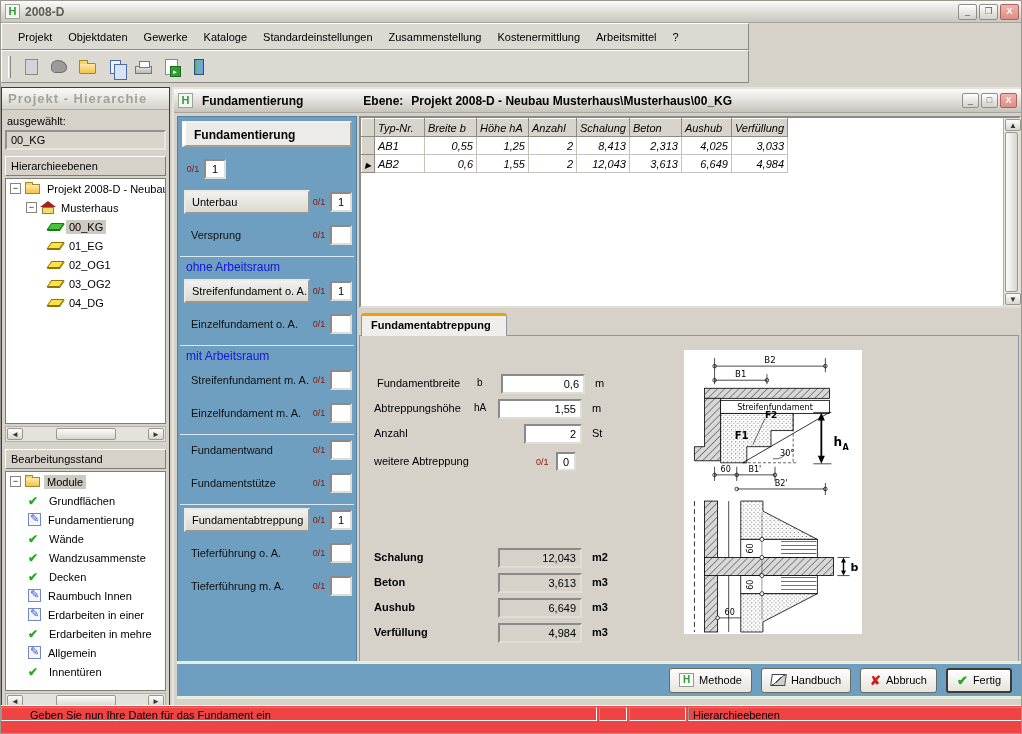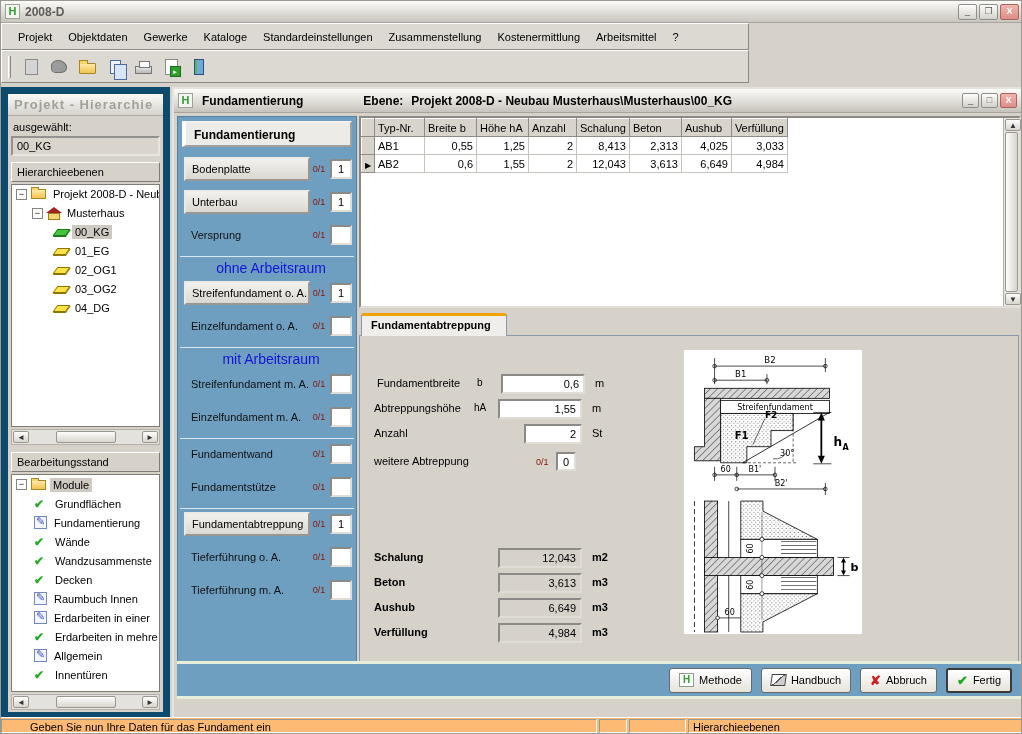--- a/index.html
+++ b/index.html
@@ -37,21 +37,21 @@
   .i-copy::after { content:""; position:absolute; left:3px; top:3px; width:11px; height:14px; background:#d8e4f8; border:1px solid #4a6aa8; }
   .i-print { width:17px; height:8px; background:linear-gradient(#e8e8e8,#b8b8b8); border:1px solid #777; position:relative; margin-top:6px; }
   .i-print::before { content:""; position:absolute; left:3px; top:-6px; width:9px; height:5px; background:#fff; border:1px solid #777; }
   .i-export { width:13px; height:16px; background:#fff; border:1px solid #8a8a8a; position:relative; }
   .i-export::after { content:"▸"; position:absolute; right:-4px; bottom:-3px; width:9px; height:9px; background:#2f9e2f;
     color:#fff; font-size:7px; line-height:9px; text-align:center; border:1px solid #1c6a1c; }
   .i-door { width:10px; height:16px; background:linear-gradient(90deg,#57b757 30%,#6fa8d8 30%); border:1px solid #2a5080; }
 
   
   #leftpanel { position:absolute; left:0; top:86px; width:169px; height:632px; background:#d6d2ca;
-    border:7px solid #0c4a6e; display:flex; flex-direction:column; }
+    border:1px solid #0c4a6e; display:flex; flex-direction:column; }
   .paneltitle { height:22px; background:linear-gradient(#fafaf9,#d6d3cc); border-bottom:1px solid #b0ada6;
     font-weight:bold; font-size:13px; color:#a2a29a; letter-spacing:1px; padding:3px 0 0 6px; }
   .lp-label { padding:5px 4px 2px 5px; }
   .lp-field { margin:1px 3px; height:20px; background:#d9d5cd; border:2px inset #e8e5de; padding:2px 4px; }
   .lp-header { margin:5px 3px 0 3px; height:20px; background:#d6d2ca; border:1px solid; border-color:#fff #7e7c74 #7e7c74 #fff; padding:3px 5px; }
   .treebox { margin:2px 3px 0 3px; background:#fff; border:1px solid #7e7c74; overflow:hidden; position:relative; }
   #tree1 { height:246px; }
   #tree2 { height:220px; }
   .trow { display:flex; align-items:center; height:19px; white-space:nowrap; padding-left:4px; }
   .trow .tlabel { padding:1px 3px; margin-left:4px; }
@@ -93,26 +93,26 @@
   .mp-header { margin:4px 4px 10px 4px; height:26px; background:#ecebe7; border:2px outset #f4f2ee;
     border-left:4px solid #fff; font-weight:bold; font-size:12px; padding:5px 0 0 8px; }
   .mp-row { display:flex; align-items:center; height:24px; margin:0 4px 9px 6px; }
   .mp-btn { width:138px; height:24px; background:linear-gradient(#f2f1ee,#dbd8d1); border:2px outset #eceae5;
     padding:4px 0 0 6px; white-space:nowrap; overflow:hidden; }
   .mp-flat { width:138px; padding-left:7px; color:#111; white-space:nowrap; overflow:hidden; }
   .ratio { width:18px; text-align:center; font-size:9px; color:#8b1500; flex:none; }
   .countbox { width:22px; height:20px; background:#fff; border:2px inset #e0ddd6; margin-left:2px;
     text-align:center; padding-top:2px; flex:none; }
   .mp-sep { border-top:1px solid #dbe7f0; margin:2px 2px 3px 2px; }
-  .mp-group { color:#1414d8; font-size:14px; margin:0 0 5px 8px;text-align:center; }
+  .mp-group { color:#1414d8; font-size:12px; margin:0 0 5px 8px; }
 
   
   #tablebox { position:absolute; left:185px; top:27px; width:662px; height:192px;
     background:#fff; border:2px inset #e0ddd6; }
-  #dtable { border-collapse:collapse; table-layout:fixed; }
+  #dtable { border-collapse:collapse; table-layout:fixed;font-style:italic; }
   #dtable th, #dtable td { border:1px solid #c6c3bc; height:18px; font-weight:normal; padding:0 3px; overflow:hidden; white-space:nowrap; }
   #dtable th { background:#d8d4cc; border-color:#fff #8e8b84 #8e8b84 #fff; text-align:left; }
   #dtable td.num { text-align:right; }
   #dtable td.sel { background:#d8d4cc; border-color:#fff #8e8b84 #8e8b84 #fff; padding:0; text-align:center; }
   .rowmark::before { content:"▶"; font-size:8px; }
   #vscroll { position:absolute; right:0; top:0; bottom:0; width:16px; background:#e6e4de; border-left:1px solid #b4b1aa;
     display:flex; flex-direction:column; justify-content:space-between; padding:1px; }
   .sbtn.up::before { content:"▲"; } .sbtn.down::before { content:"▼"; }
   .vthumb { flex:1; margin:1px 0; background:linear-gradient(90deg,#fdfdfc,#d8d5ce); border:1px solid #9a978f; border-radius:2px; }
 
@@ -146,21 +146,21 @@
   .fbtn { height:25px; display:flex; align-items:center; gap:5px; padding:0 9px;
     background:linear-gradient(#ffffff,#e6e3db); border:1px solid #6a6a64; border-radius:3px; }
   .fbtn.default { border:2px solid #3a3a36; }
   .ic-h { width:15px; height:14px; background:#fff; border:1px solid #8aa08a; color:#2e9e2e; font-weight:bold; font-size:10px; line-height:12px; text-align:center; }
   .ic-h::before { content:"H"; }
   .ic-book { width:15px; height:12px; background:linear-gradient(135deg,#fff 46%,#555 46%, #555 54%, #cfcfcf 54%); border:1px solid #444; transform:skewX(-8deg); }
   .ic-x { color:#cc2020; font-weight:bold; font-size:13px; } .ic-x::before { content:"✘"; }
   .ic-ok { color:#22a822; font-weight:bold; font-size:13px; } .ic-ok::before { content:"✔"; }
 
   
-  #statusbar { position:absolute; left:0; bottom:0; width:1022px; height:16px; background:#fdba74;
+  #statusbar { position:absolute; left:0; bottom:0; width:1022px; height:28px; background:#ef4444;
     border-top:1px solid #fff; display:flex; }
   .scell { border:1px solid; border-color:#9a978f #fff #fff #9a978f; height:14px; margin-top:1px; padding:1px 4px; white-space:nowrap; overflow:hidden; }
   .scell.msg { width:596px; padding-left:28px; }
   .scell.c1 { width:28px; margin-left:2px; }
   .scell.c2 { width:57px; margin-left:2px; }
   .scell.net { flex:1; margin-left:2px; }
 </style>
 </head>
 <body>
 
@@ -323,21 +323,20 @@
         <span class="wbtn sm">_</span>
         <span class="wbtn sm">□</span>
         <span class="wbtn sm close">X</span>
       </span>
     </div>
 
     <div id="bluepanel">
       <div class="mp-header">Fundamentierung</div>
 
       <div class="mp-row">
-        <div class="mp-btn">Bodenplatte</div>
         <span class="ratio">0/1</span>
         <div class="countbox">1</div>
       </div>
       <div class="mp-row">
         <div class="mp-btn">Unterbau</div>
         <span class="ratio">0/1</span>
         <div class="countbox">1</div>
       </div>
       <div class="mp-row">
         <div class="mp-flat">Versprung</div>

